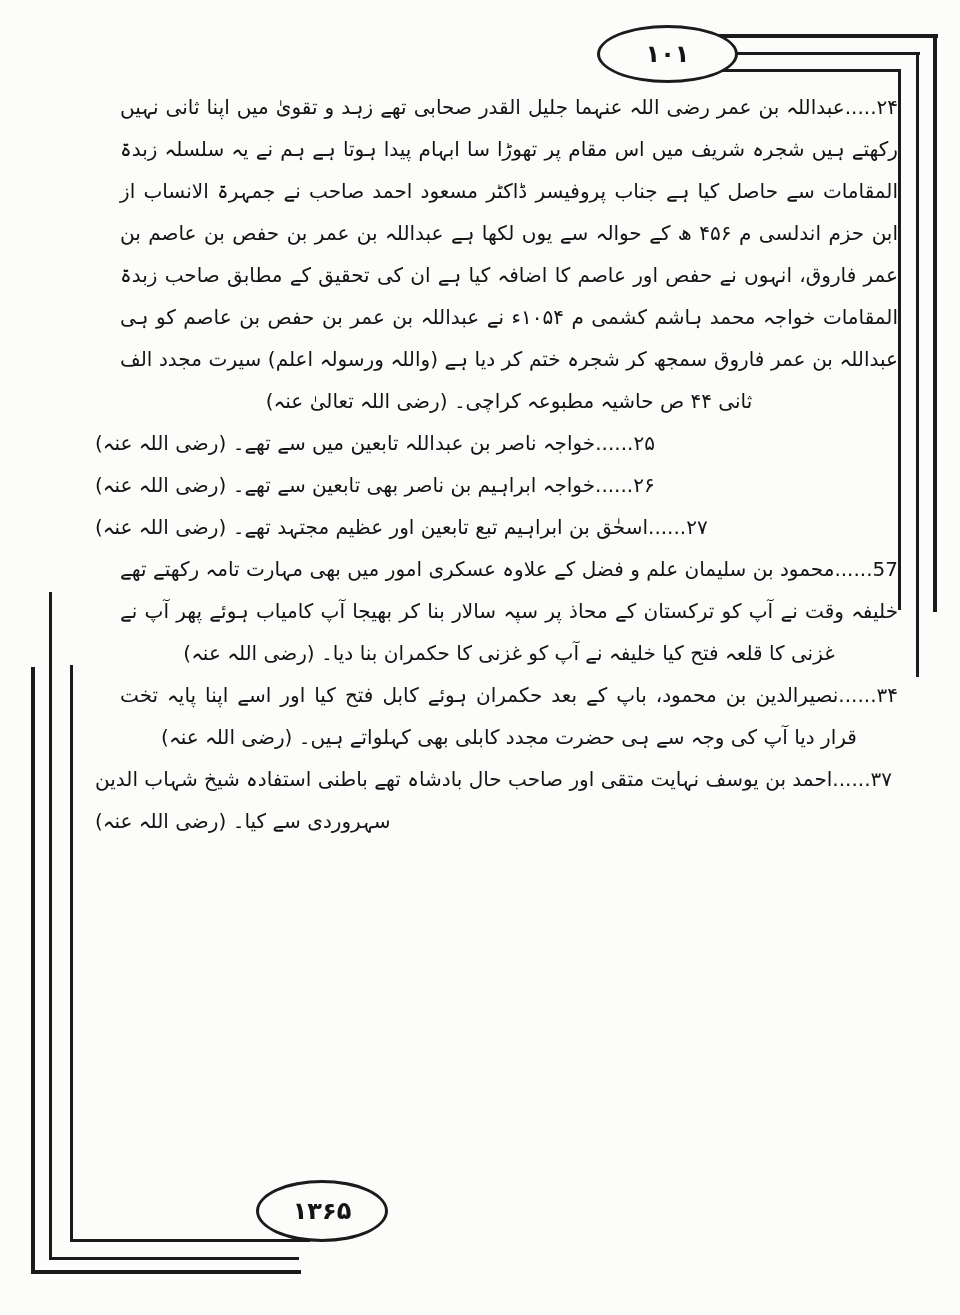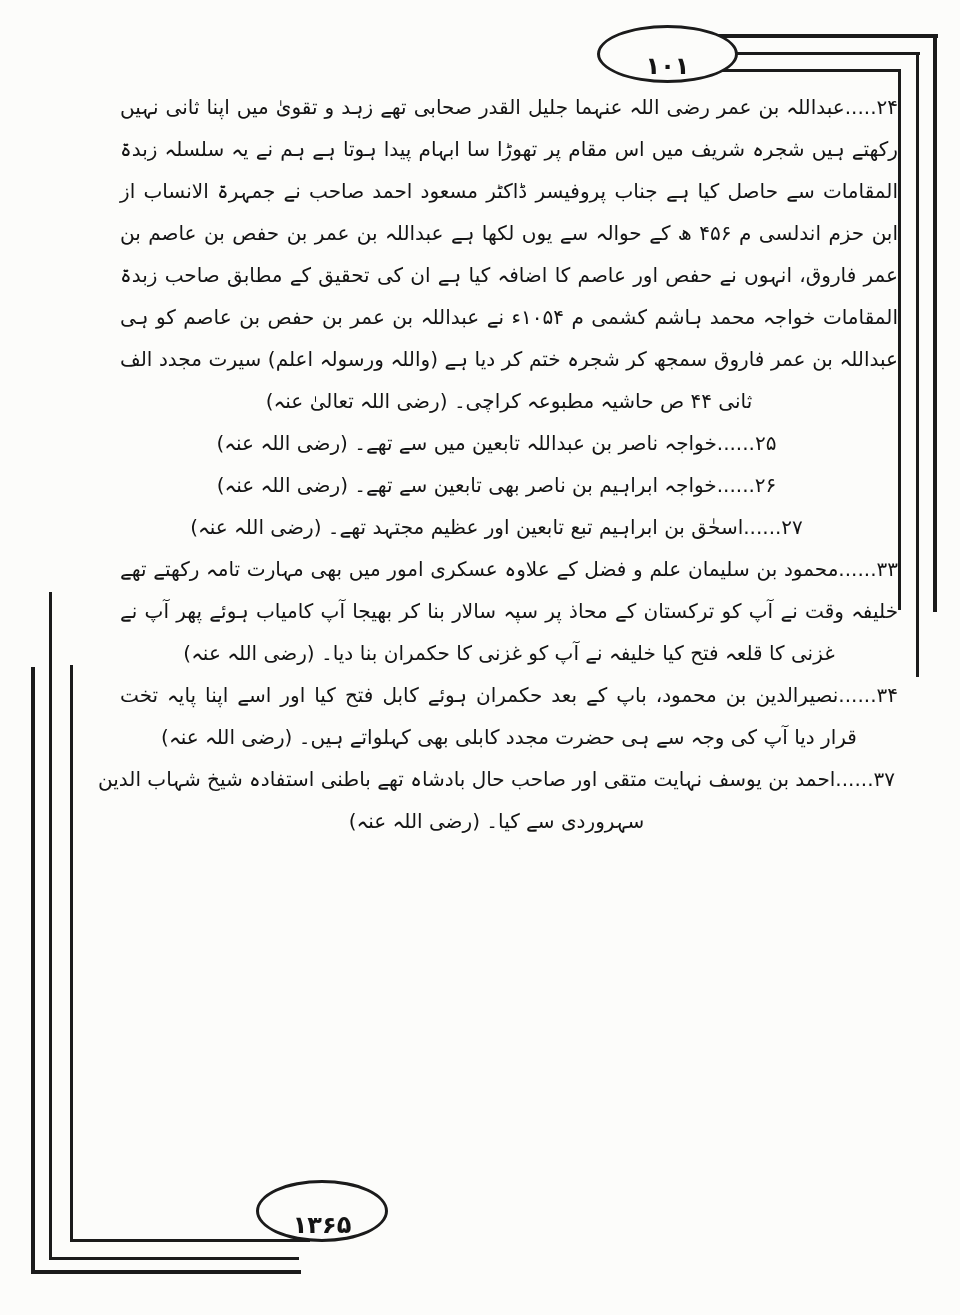--- a/index.html
+++ b/index.html
@@ -23,33 +23,33 @@
   .v-left-outer{left:31px;top:667px;width:4px;height:607px;}
   .v-left-mid  {left:49px;top:592px;width:3px;height:668px;}
   .v-left-in   {left:70px;top:665px;width:3px;height:577px;}
   
   .h-bot-in   {left:70px;top:1239px;width:240px;height:3px;}
   .h-bot-mid  {left:49px;top:1257px;width:250px;height:3px;}
   .h-bot-outer{left:31px;top:1270px;width:270px;height:4px;}
   
   .oval{
     position:absolute;background:#fcfcfa;border:3px solid #1b1b1b;
-    border-radius:50%;display:flex;align-items:flex-end;justify-content:center;
+    border-radius:50%;display:flex;align-items:center;justify-content:center;
     font-size:24px;font-weight:bold;letter-spacing:2px;
   }
   .oval-top{left:597px;top:25px;width:135px;height:52px;}
   .oval-bottom{left:256px;top:1180px;width:126px;height:56px;}
   
   .content{
     position:absolute;top:86px;left:95px;right:62px;
     direction:rtl;font-size:20px;line-height:42px;
   }
   .entry{margin:0;}
   .entry.multi{text-align:justify;text-align-last:center;margin-left:25px;}
-  .entry.single{text-align:center;}
+  .entry.single{text-align:left;}
   .num{white-space:nowrap;}
   .dots{letter-spacing:1px;}
 </style>
 </head>
 <body>
 
 <div class="bline h-top-outer"></div>
 <div class="bline h-top-mid"></div>
 <div class="bline h-top-in"></div>
 <div class="bline v-right-outer"></div>
@@ -78,21 +78,21 @@
 
   <p class="entry single"><span class="num">۲۶</span><span class="dots">......</span><span>خواجہ ابراہیم بن ناصر بھی تابعین سے تھے۔ (رضی اللہ عنہ)</span></p>
 
   <p class="entry single"><span class="num">۲۷</span><span class="dots">......</span><span>اسحٰق بن ابراہیم تبع تابعین اور عظیم مجتہد تھے۔ (رضی اللہ عنہ)</span></p>
 
 
 
 
 
 
-  <p class="entry multi"><span class="num">۳۳</span><span class="dots">......</span><span>محمود بن سلیمان علم و فضل کے علاوہ عسکری امور میں بھی مہارت تامہ رکھتے تھے خلیفہ وقت نے آپ کو ترکستان کے محاذ پر سپہ سالار بنا کر بھیجا آپ کامیاب ہوئے پھر آپ نے غزنی کا قلعہ فتح کیا خلیفہ نے آپ کو غزنی کا حکمران بنا دیا۔ (رضی اللہ عنہ)</span></p>
+  <p class="entry multi"><span class="num">57</span><span class="dots">......</span><span>محمود بن سلیمان علم و فضل کے علاوہ عسکری امور میں بھی مہارت تامہ رکھتے تھے خلیفہ وقت نے آپ کو ترکستان کے محاذ پر سپہ سالار بنا کر بھیجا آپ کامیاب ہوئے پھر آپ نے غزنی کا قلعہ فتح کیا خلیفہ نے آپ کو غزنی کا حکمران بنا دیا۔ (رضی اللہ عنہ)</span></p>
 
   <p class="entry multi"><span class="num">۳۴</span><span class="dots">......</span><span>نصیرالدین بن محمود، باپ کے بعد حکمران ہوئے کابل فتح کیا اور اسے اپنا پایہ تخت قرار دیا آپ کی وجہ سے ہی حضرت مجدد کابلی بھی کہلواتے ہیں۔ (رضی اللہ عنہ)</span></p>
 
 
 
   <p class="entry single"><span class="num">۳۷</span><span class="dots">......</span><span>احمد بن یوسف نہایت متقی اور صاحب حال بادشاہ تھے باطنی استفادہ شیخ شہاب الدین سہروردی سے کیا۔ (رضی اللہ عنہ)</span></p>
 
 </div>
 
 </body></html>

